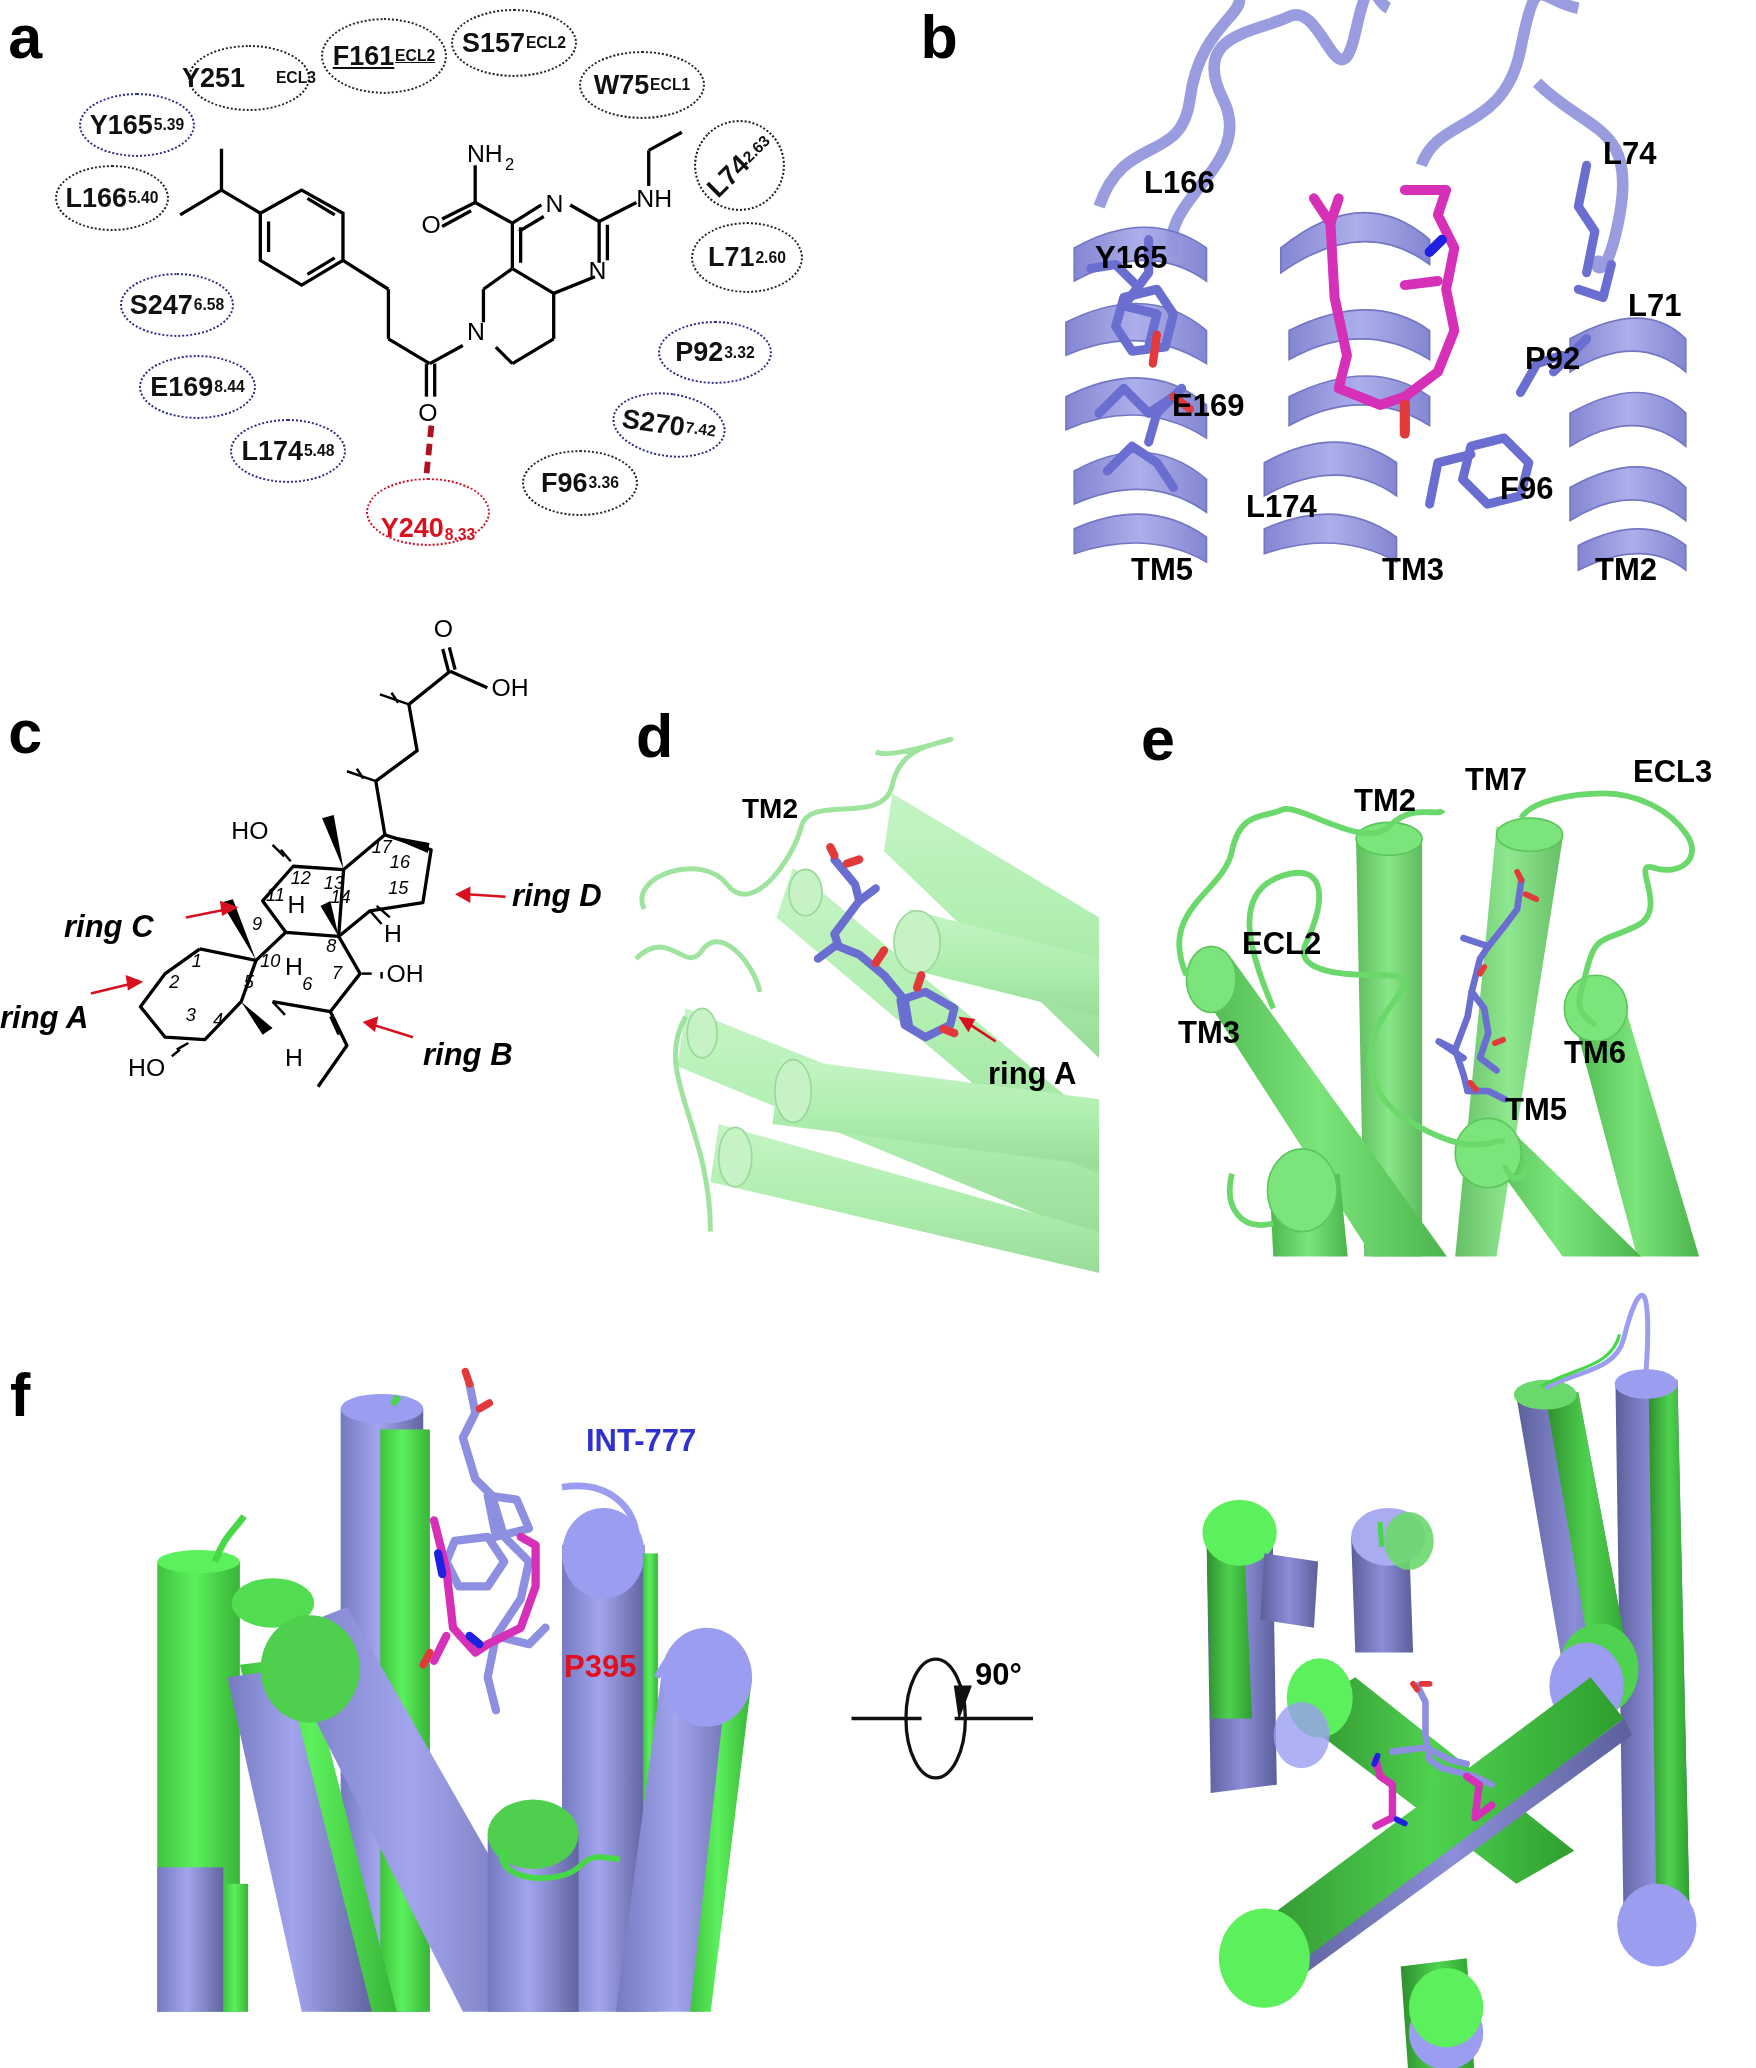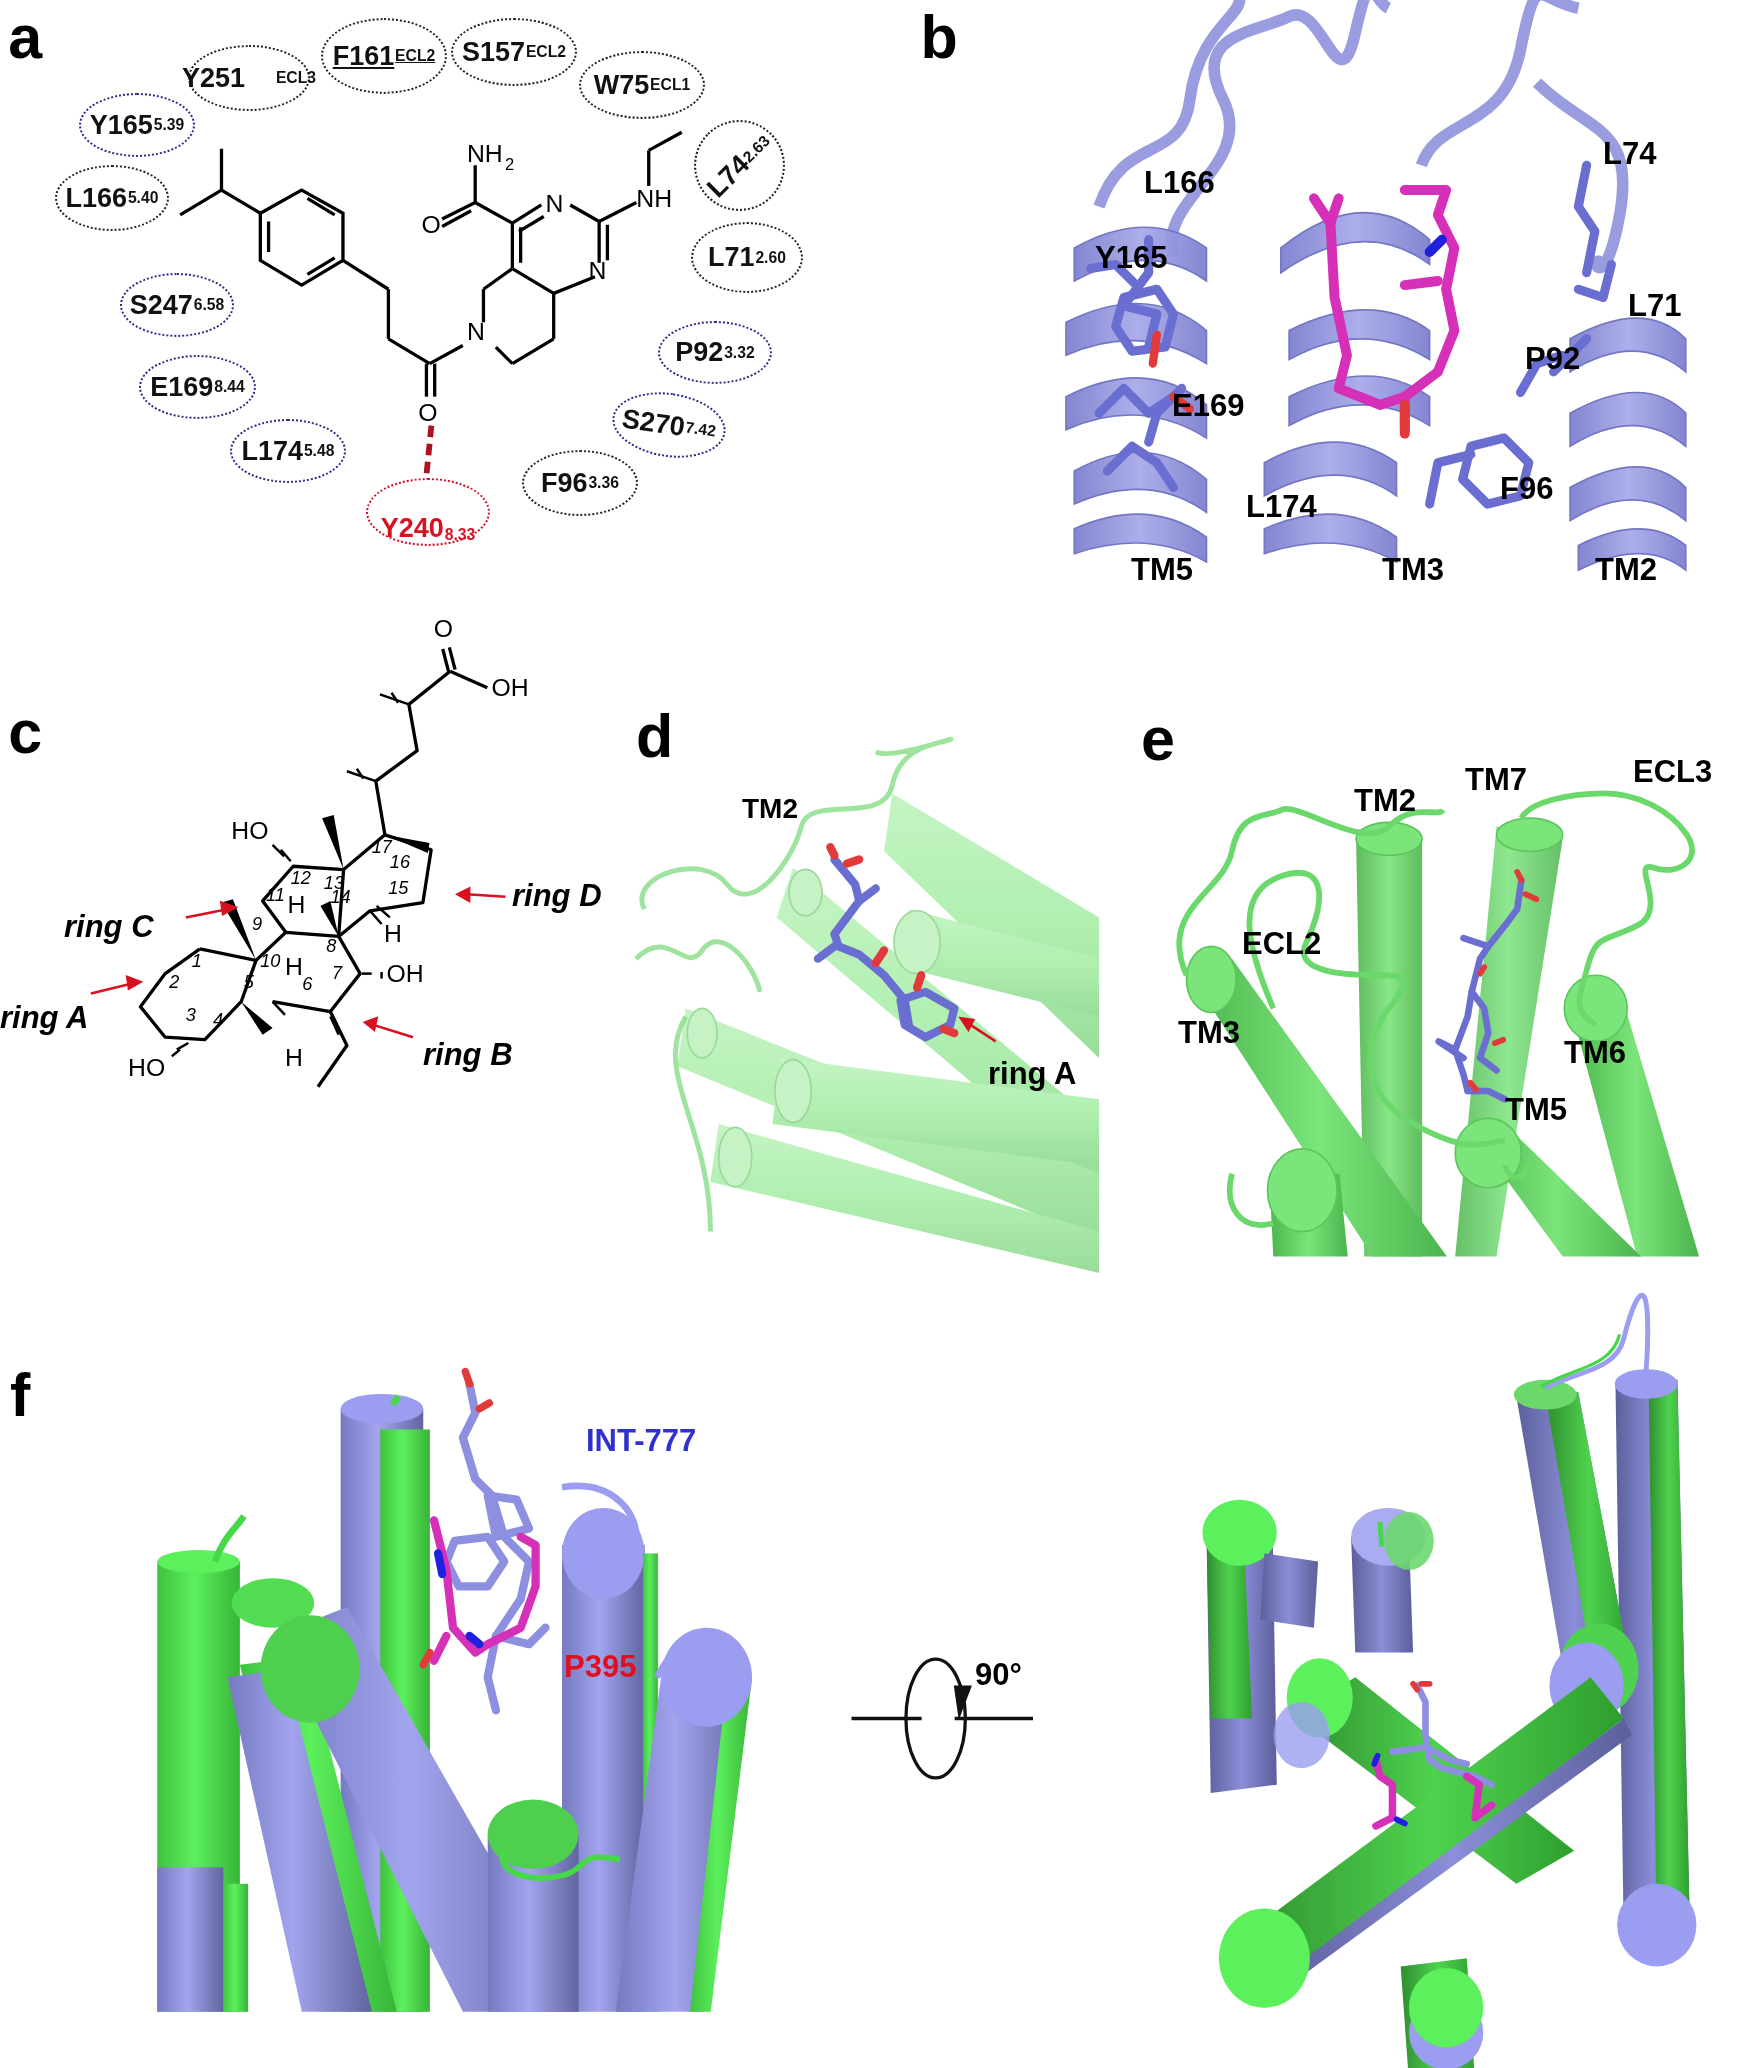--- a/index.html
+++ b/index.html
@@ -84,21 +84,21 @@
   </svg>
 
   <div class="res" style="left:188px;top:45px;width:122px;height:66px;gap:30px;">
       <span>Y251</span>
       <sup>ECL3</sup>
     </div>
   <div class="res" style="left:321px;top:18px;width:126px;height:76px;text-decoration:underline;">
       <span>F161</span>
       <sup>ECL2</sup>
     </div>
-  <div class="res" style="left:451px;top:18px;width:126px;height:68px;">
+  <div class="res" style="left:451px;top:9px;width:126px;height:68px;">
       <span>S157</span>
       <sup>ECL2</sup>
     </div>
   <div class="res" style="left:579px;top:51px;width:126px;height:68px;">
       <span>W75</span>
       <sup>ECL1</sup>
     </div>
   <div class="res blue" style="left:79px;top:93px;width:116px;height:64px;">
       <span>Y165</span>
       <sup>5.39</sup>

